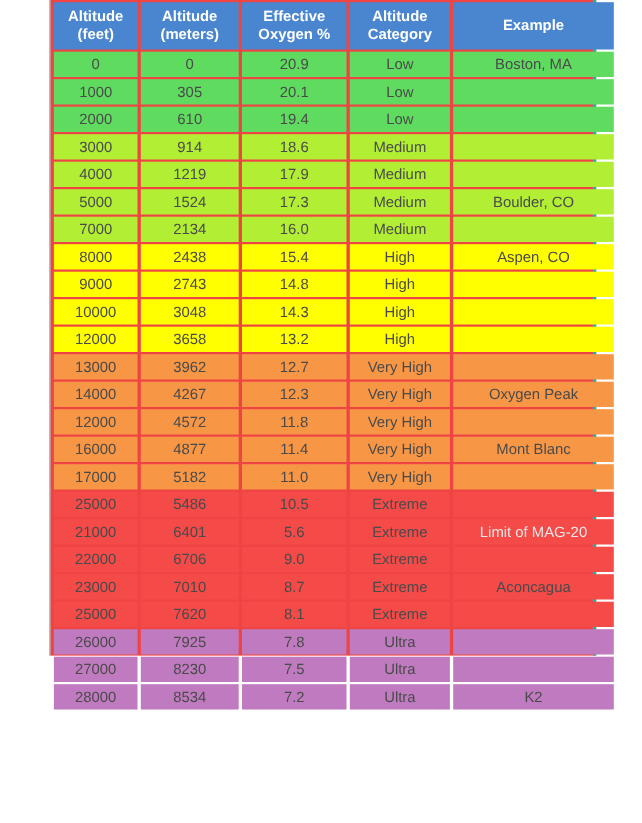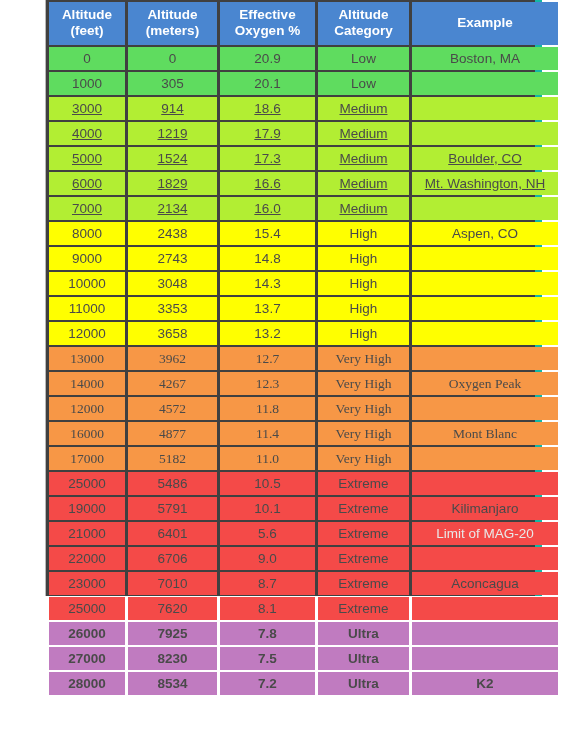--- a/index.html
+++ b/index.html
@@ -16,22 +16,22 @@
   }
 
   #table-wrap {
     position: absolute;
     left: 45px;
     top: 0px;
     width: 497px;
     height: 596px;
     box-sizing: border-box;
     border-left: 1px solid #b9b9b9;
-    border-right: 7px solid #14b8a6;
-    background: #404040;
+    border-right: 3px solid #14b8a6;
+    background: #ef4444;
   }
 
   table.alt-table {
     border-collapse: separate;
     border-spacing: 3px 2px;
     width: 497px;
     table-layout: fixed;
     margin: 0;
     padding: 0;
   }
@@ -59,25 +59,25 @@
     background: #4a86d0;
     color: #ffffff;
     font-weight: bold;
     font-size: 13.5px;
     height: 38px;
     padding: 2px 0 3px 0;
   }
   thead th .hl { display: block; }
 
   tr.band-low      td { background: #5fdc5f; }
-  tr.band-medium   td { background: #b2ee33; text-decoration: underline; }
+  tr.band-medium   td { background: #b2ee33; }
   tr.band-high     td { background: #ffff00; margin-top: 24px; }
-  tr.band-veryhigh td { background: #f79746; font-family: Liberation Serif, serif; }
+  tr.band-veryhigh td { background: #f79746; }
   tr.band-extreme  td { background: #f44a48; }
-  tr.band-ultra    td { background: #c07bc0; font-weight: bold; }
+  tr.band-ultra    td { background: #c07bc0; }
 
   td.example-link {
     color: #e8e8e8;
   }
 </style>
 </head>
 <body>
 
 <div id="table-wrap">
   <table class="alt-table">
@@ -119,20 +119,27 @@
           <td>Low</td>
           <td>Boston, MA</td>
         </tr>
         <tr class="band-low">
           <td>1000</td>
           <td>305</td>
           <td>20.1</td>
           <td>Low</td>
           <td></td>
         </tr>
+        <tr class="band-low">
+          <td>2000</td>
+          <td>610</td>
+          <td>19.4</td>
+          <td>Low</td>
+          <td></td>
+        </tr>
         <tr class="band-medium">
           <td>3000</td>
           <td>914</td>
           <td>18.6</td>
           <td>Medium</td>
           <td></td>
         </tr>
         <tr class="band-medium">
           <td>4000</td>
           <td>1219</td>
@@ -141,27 +148,20 @@
           <td></td>
         </tr>
         <tr class="band-medium">
           <td>5000</td>
           <td>1524</td>
           <td>17.3</td>
           <td>Medium</td>
           <td>Boulder, CO</td>
         </tr>
         <tr class="band-medium">
-          <td>6000</td>
-          <td>1829</td>
-          <td>16.6</td>
-          <td>Medium</td>
-          <td>Mt. Washington, NH</td>
-        </tr>
-        <tr class="band-medium">
           <td>7000</td>
           <td>2134</td>
           <td>16.0</td>
           <td>Medium</td>
           <td></td>
         </tr>
         <tr class="band-high">
           <td>8000</td>
           <td>2438</td>
           <td>15.4</td>
@@ -176,27 +176,20 @@
           <td></td>
         </tr>
         <tr class="band-high">
           <td>10000</td>
           <td>3048</td>
           <td>14.3</td>
           <td>High</td>
           <td></td>
         </tr>
         <tr class="band-high">
-          <td>11000</td>
-          <td>3353</td>
-          <td>13.7</td>
-          <td>High</td>
-          <td></td>
-        </tr>
-        <tr class="band-high">
           <td>12000</td>
           <td>3658</td>
           <td>13.2</td>
           <td>High</td>
           <td></td>
         </tr>
         <tr class="band-veryhigh">
           <td>13000</td>
           <td>3962</td>
           <td>12.7</td>
@@ -230,27 +223,20 @@
           <td>11.0</td>
           <td>Very High</td>
           <td></td>
         </tr>
         <tr class="band-extreme">
           <td>25000</td>
           <td>5486</td>
           <td>10.5</td>
           <td>Extreme</td>
           <td></td>
-        </tr>
-        <tr class="band-extreme">
-          <td>19000</td>
-          <td>5791</td>
-          <td>10.1</td>
-          <td>Extreme</td>
-          <td>Kilimanjaro</td>
         </tr>
         <tr class="band-extreme">
           <td>21000</td>
           <td>6401</td>
           <td>5.6</td>
           <td>Extreme</td>
           <td class="example-link">Limit of MAG-20</td>
         </tr>
         <tr class="band-extreme">
           <td>22000</td>

